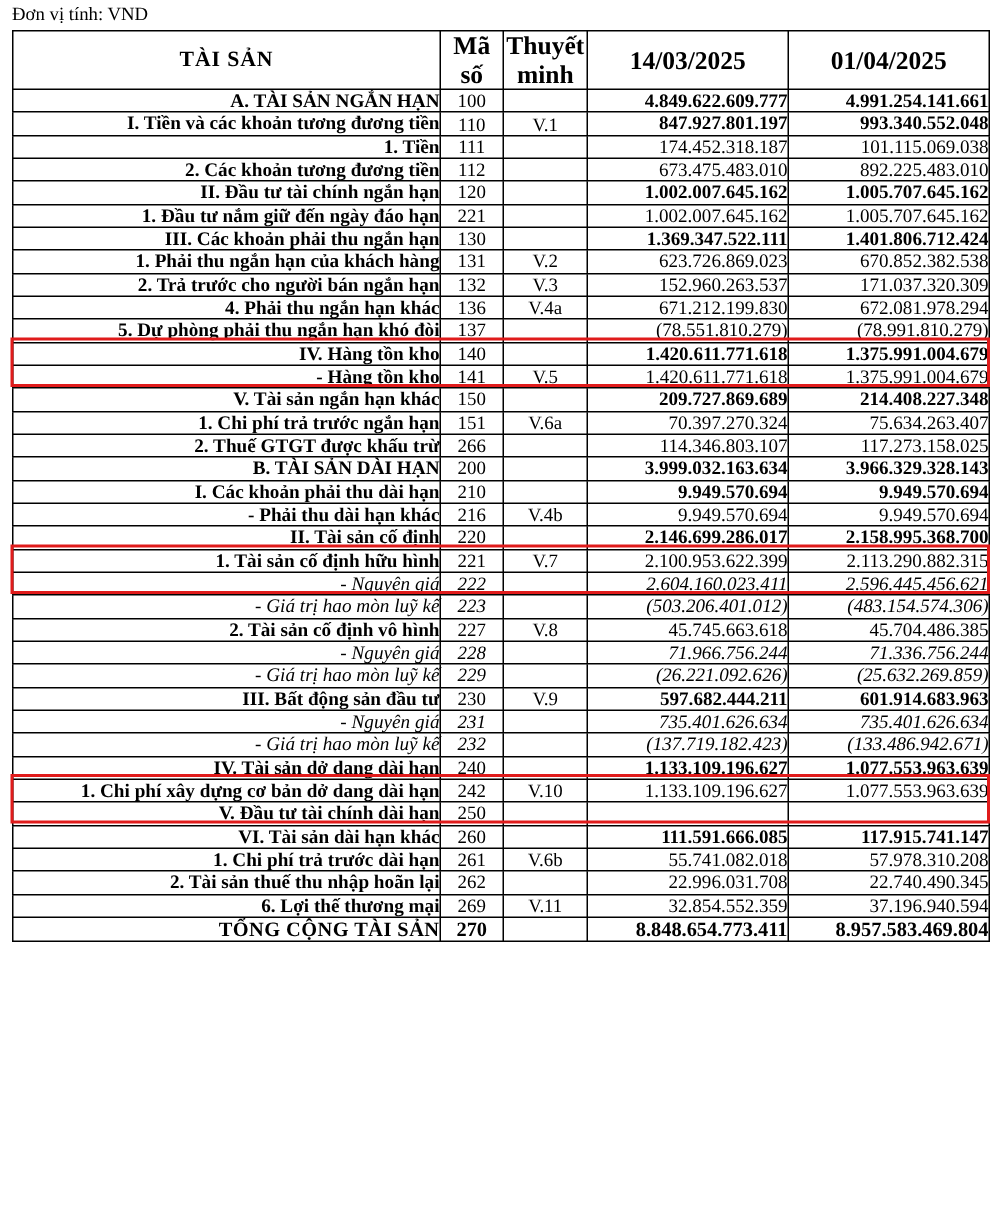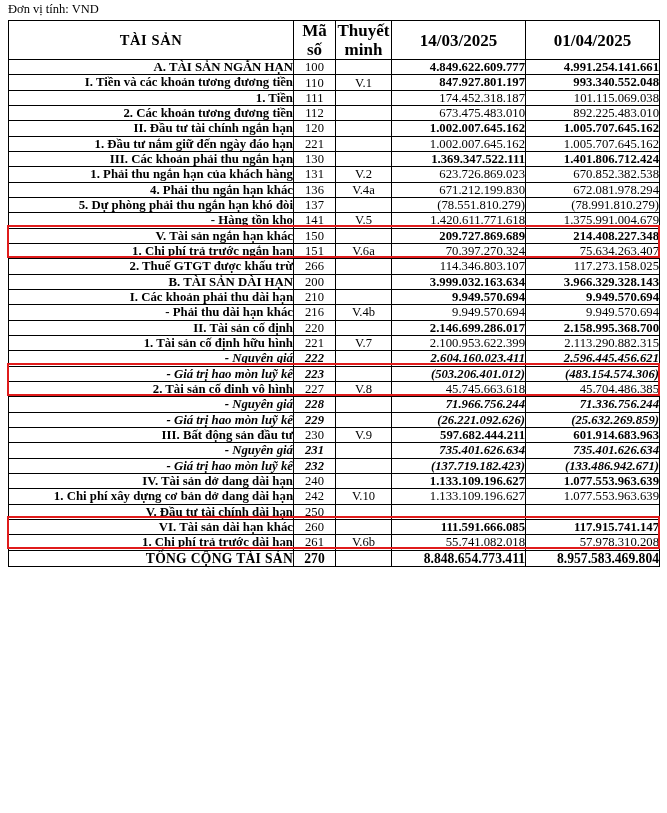--- a/index.html
+++ b/index.html
@@ -65,21 +65,21 @@
     font-size: 12.6px;
     padding: 1.5px 1px;
   }
   td.val {
     text-align: right;
     padding: 1.5px 7px 1.5px 2px;
     font-size: 12.7px;
     white-space: nowrap;
   }
   .b { font-weight: bold; }
-  .i { font-style: italic; font-weight: bold; }
+  .i { font-style: italic; }
   .ind1 { padding-left: 12px; font-weight: bold; }
   .ind2 { padding-left: 26px; }
   .grand td { font-weight: bold; font-size: 13.6px; padding-top: 3px; padding-bottom: 3px;}
   .grand td.name { letter-spacing: 0.3px; }
 
   
   .redbox {
     position: absolute;
     border: 2px solid #e01b1b;
     pointer-events: none;
@@ -167,34 +167,48 @@
           <td class="val b">1.401.806.712.424</td>
         </tr>
         <tr>
           <td class="name ind1">1. Phải thu ngắn hạn của khách hàng</td>
           <td class="code">131</td>
           <td class="note">V.2</td>
           <td class="val">623.726.869.023</td>
           <td class="val">670.852.382.538</td>
         </tr>
         <tr>
+          <td class="name ind1">2. Trả trước cho người bán ngắn hạn</td>
+          <td class="code">132</td>
+          <td class="note">V.3</td>
+          <td class="val">152.960.263.537</td>
+          <td class="val">171.037.320.309</td>
+        </tr>
+        <tr>
           <td class="name ind1">4. Phải thu ngắn hạn khác</td>
           <td class="code">136</td>
           <td class="note">V.4a</td>
           <td class="val">671.212.199.830</td>
           <td class="val">672.081.978.294</td>
         </tr>
         <tr>
           <td class="name ind1">5. Dự phòng phải thu ngắn hạn khó đòi</td>
           <td class="code">137</td>
           <td class="note"></td>
           <td class="val">(78.551.810.279)</td>
           <td class="val">(78.991.810.279)</td>
         </tr>
         <tr>
+          <td class="name b">IV. Hàng tồn kho</td>
+          <td class="code">140</td>
+          <td class="note"></td>
+          <td class="val b">1.420.611.771.618</td>
+          <td class="val b">1.375.991.004.679</td>
+        </tr>
+        <tr>
           <td class="name ind1">- Hàng tồn kho</td>
           <td class="code">141</td>
           <td class="note">V.5</td>
           <td class="val">1.420.611.771.618</td>
           <td class="val">1.375.991.004.679</td>
         </tr>
         <tr>
           <td class="name b">V. Tài sản ngắn hạn khác</td>
           <td class="code">150</td>
           <td class="note"></td>
@@ -333,20 +347,34 @@
           <td class="note"></td>
           <td class="val b">111.591.666.085</td>
           <td class="val b">117.915.741.147</td>
         </tr>
         <tr>
           <td class="name ind1">1. Chi phí trả trước dài hạn</td>
           <td class="code">261</td>
           <td class="note">V.6b</td>
           <td class="val">55.741.082.018</td>
           <td class="val">57.978.310.208</td>
+        </tr>
+        <tr>
+          <td class="name ind1">2. Tài sản thuế thu nhập hoãn lại</td>
+          <td class="code">262</td>
+          <td class="note"></td>
+          <td class="val">22.996.031.708</td>
+          <td class="val">22.740.490.345</td>
+        </tr>
+        <tr>
+          <td class="name ind1">6. Lợi thế thương mại</td>
+          <td class="code">269</td>
+          <td class="note">V.11</td>
+          <td class="val">32.854.552.359</td>
+          <td class="val">37.196.940.594</td>
         </tr>
         <tr class="grand">
           <td class="name">TỔNG CỘNG TÀI SẢN</td>
           <td class="code">270</td>
           <td class="note"></td>
           <td class="val b">8.848.654.773.411</td>
           <td class="val b">8.957.583.469.804</td>
         </tr>
       </tbody>
   </table>

